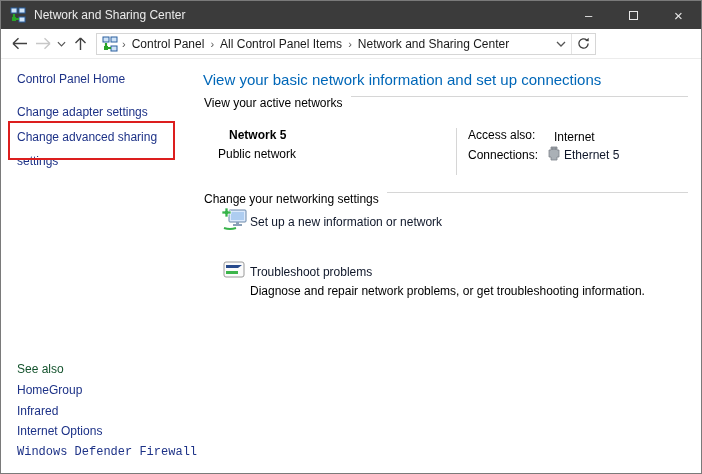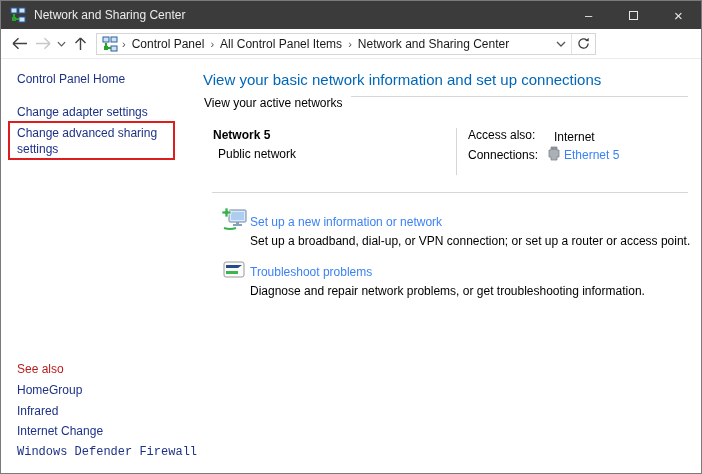--- a/index.html
+++ b/index.html
@@ -45,33 +45,33 @@
   .searchbox input {
     border:none; outline:none; width:100%; font-family:"Liberation Sans",sans-serif;
     font-size:12px; color:#333;
   }
   .searchbox input::placeholder { color:#8a8a8a; }
   
   .content { position:relative; height:414px; background:#fff; }
   .sidebar { position:absolute; left:0; top:0; width:196px; height:100%; }
   .side-item { position:absolute; left:16px; white-space:nowrap; cursor:pointer; }
   .navy { color:#1d3287; }
-  .gray-label { color:#b91c1c; }
-  .wrap2 { white-space:normal; width:152px; line-height:16px; }
+  .gray-label { color:#14532d; }
+  .wrap2 { white-space:normal; width:152px; line-height:24px; }
   .red-box {
     position:absolute; left:7px; top:62px; width:167px; height:39px;
     border:2px solid #dc1e1e; pointer-events:none;
   }
   .main { position:absolute; left:196px; top:0; right:0; height:100%;margin-top:7px; }
   .page-heading { position:absolute; left:6px; top:5px; font-size:15px; color:#0067b8; white-space:nowrap; }
   .section-row { position:absolute; left:7px; width:484px; display:flex; align-items:flex-start; height:16px; }
   .section-row .label { white-space:nowrap; color:#000; }
   .section-row .rule { flex:1 1 auto; border-top:1px solid #d6d6d6; margin-left:8px; }
   .bold { font-weight:bold; }
-  .bluelink { color:#3b82f6; cursor:pointer; white-space:nowrap; }
+  .bluelink { color:#0f172a; cursor:pointer; white-space:nowrap; }
   .desc { color:#000; white-space:nowrap; }
   .vdivider { position:absolute; left:259px; top:62px; height:47px; border-left:1px solid #d6d6d6; }
   .abs { position:absolute; white-space:nowrap; }
 </style>
 </head>
 <body>
 
 <div class="window">
 
   <div class="titlebar">
@@ -147,61 +147,61 @@
 
     <div class="sidebar">
       <div class="side-item navy" style="top:13px;">Control Panel Home</div>
       <div class="side-item navy" style="top:46px;">Change adapter settings</div>
       <div class="side-item navy wrap2" style="top:66px;">Change advanced sharing settings</div>
       <div class="red-box"></div>
 
       <div class="side-item gray-label" style="top:303px;">See also</div>
       <div class="side-item navy" style="top:324px;">HomeGroup</div>
       <div class="side-item navy" style="top:345px;">Infrared</div>
-      <div class="side-item navy" style="top:365px;">Internet Change</div>
+      <div class="side-item navy" style="top:365px;">Internet Options</div>
       <div class="side-item navy" style="top:386px;font-family:Liberation Mono, monospace;">Windows Defender Firewall</div>
     </div>
 
     <div class="main">
       <div class="page-heading">View your basic network information and set up connections</div>
 
       <div class="section-row" style="top:30px;">
         <span class="label">View your active networks</span>
         <span class="rule"></span>
       </div>
 
-      <div class="abs bold" style="left:16px; top:62px;">Network 5</div>
+      <div class="abs bold" style="left:32px; top:62px;">Network 5</div>
       <div class="abs" style="left:21px; top:81px;">Public network</div>
 
       <div class="vdivider"></div>
 
       <div class="abs" style="left:271px; top:62px;">Access also:</div>
       <div class="abs" style="left:357px; top:64px;">Internet</div>
       <div class="abs" style="left:271px; top:82px;">Connections:</div>
       <svg class="abs" style="left:351px; top:80px;" width="12" height="15" viewBox="0 0 12 15">
         <path d="M3 1 H9 V4 H11 V11 H9 V14 H3 V11 H1 V4 H3 Z" fill="#aab0b6" stroke="#7d838a" stroke-width="0.8"></path>
         <path d="M4.2 1.5 V4 M6 1.5 V4 M7.8 1.5 V4" stroke="#6d7artifact378" stroke-width="0.8"></path>
         <path d="M4.2 1.5 V4 M6 1.5 V4 M7.8 1.5 V4" stroke="#6d737a" stroke-width="0.8"></path>
       </svg>
       <div class="abs bluelink" style="left:367px; top:82px;">Ethernet 5</div>
 
       <div class="section-row" style="top:126px;">
+        <span class="label">Change your networking settings</span>
         <span class="rule"></span>
       </div>
 
       <svg class="abs" style="left:24px; top:142px;" width="27" height="23" viewBox="0 0 27 23">
         <rect x="8" y="2" width="17" height="12" rx="1" fill="#dceafc" stroke="#6a87a8"></rect>
         <rect x="10" y="4" width="13" height="8" fill="#aecdf0"></rect>
         <rect x="15" y="14" width="3" height="2" fill="#8aa0b8"></rect>
         <rect x="12" y="16" width="9" height="2" fill="#8aa0b8"></rect>
         <path d="M4 0 h3 v3 h3 v3 h-3 v3 H4 V6 H1 V3 h3 z" fill="#37b34a" stroke="#ffffff" stroke-width="0.7"></path>
         <path d="M3 20 q6 2 12 0" stroke="#37b34a" stroke-width="2" fill="none"></path>
       </svg>
       <div class="abs bluelink" style="left:53px; top:149px;">Set up a new information or network</div>
-      <div class="abs desc" style="left:53px; top:168px;">Set up a broadband, dial-up, or VPN connection; or set up a router or access point.</div>
 
       <svg class="abs" style="left:26px; top:195px;" width="22" height="18" viewBox="0 0 22 18">
         <rect x="1" y="1" width="20" height="15" rx="2" fill="#fbfbfb" stroke="#9a9a9a"></rect>
         <path d="M3 4 h16 l-4 3 H3 z" fill="#274a8c"></path>
         <rect x="3" y="10" width="12" height="3" fill="#3cb54a"></rect>
       </svg>
       <div class="abs desc" style="left:53px; top:218px;">Diagnose and repair network problems, or get troubleshooting information.</div>
       <div class="abs bluelink" style="left:53px; top:199px;">Troubleshoot problems</div>
     </div>
   </div>

